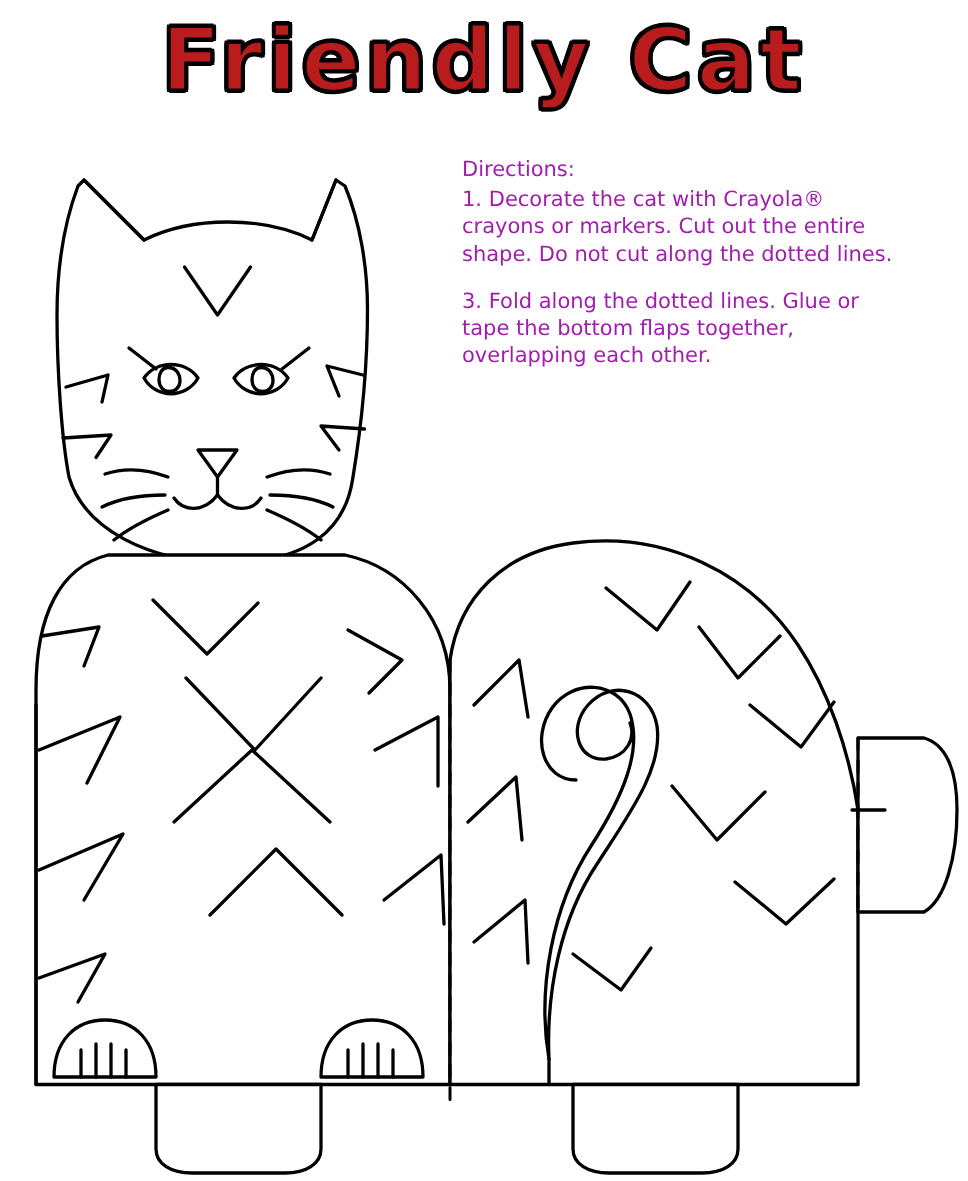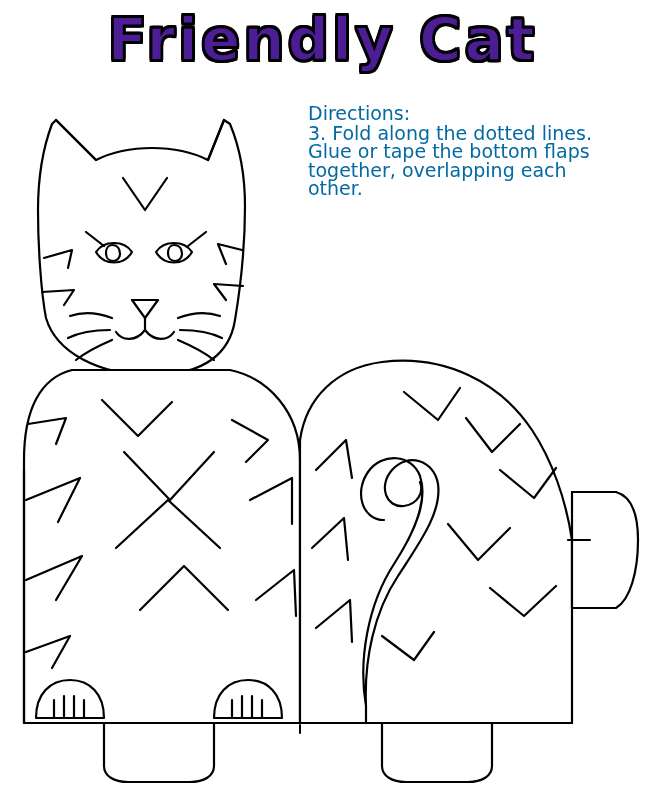--- a/index.html
+++ b/index.html
@@ -25,39 +25,39 @@
   .title {
     position: absolute;
     left: 0;
     top: 4px;
     width: 645px;
     text-align: center;
     font-family: "DejaVu Sans", sans-serif;
     font-size: 58px;
     font-weight: bold;
     letter-spacing: 3px;
-    color: #4c1d95;
+    color: #b91c1c;
     -webkit-text-stroke: 2px #000000;
     text-shadow:
       -1.6px -1.6px 0 #000, 1.6px -1.6px 0 #000,
       -1.6px  1.6px 0 #000, 1.6px  1.6px 0 #000,
       0 -1.8px 0 #000, 0 1.8px 0 #000,
       -1.8px 0 0 #000, 1.8px 0 0 #000;
     line-height: 72px;
     white-space: nowrap;
   }
   .directions {
     position: absolute;
     left: 308px;
     top: 104px;
     width: 292px;
     font-family: "DejaVu Sans", sans-serif;
-    font-size: 19px;
+    font-size: 14px;
     line-height: 18.2px;
-    color: #0369a1;
+    color: #a21caf;
   }
   .directions .dir-heading {
     margin: 0 0 2px 0;
   }
   .directions p {
     margin: 0 0 13px 0;
   }
   .directions p:last-child {
     margin-bottom: 0;
   }
@@ -74,20 +74,21 @@
 </style>
 </head>
 <body>
 
 <div class="page">
 
   <div class="title">Friendly Cat</div>
 
   <div class="directions">
     <p class="dir-heading">Directions:</p>
+    <p>1. Decorate the cat with Crayola® crayons or markers. Cut out the entire shape. Do not cut along the dotted lines.</p>
     <p>3. Fold along the dotted lines. Glue or tape the bottom flaps together, overlapping each other.</p>
   </div>
 
   <div class="artboard">
     <svg width="645" height="787" viewBox="0 0 645 787" xmlns="http://www.w3.org/2000/svg" fill="none" stroke="#000000" stroke-width="2.2" stroke-linecap="round" stroke-linejoin="round">
 
       <path fill="#ffffff" d="
         M 38 210
         C 38 168 46 140 52 124
         L 56 120

